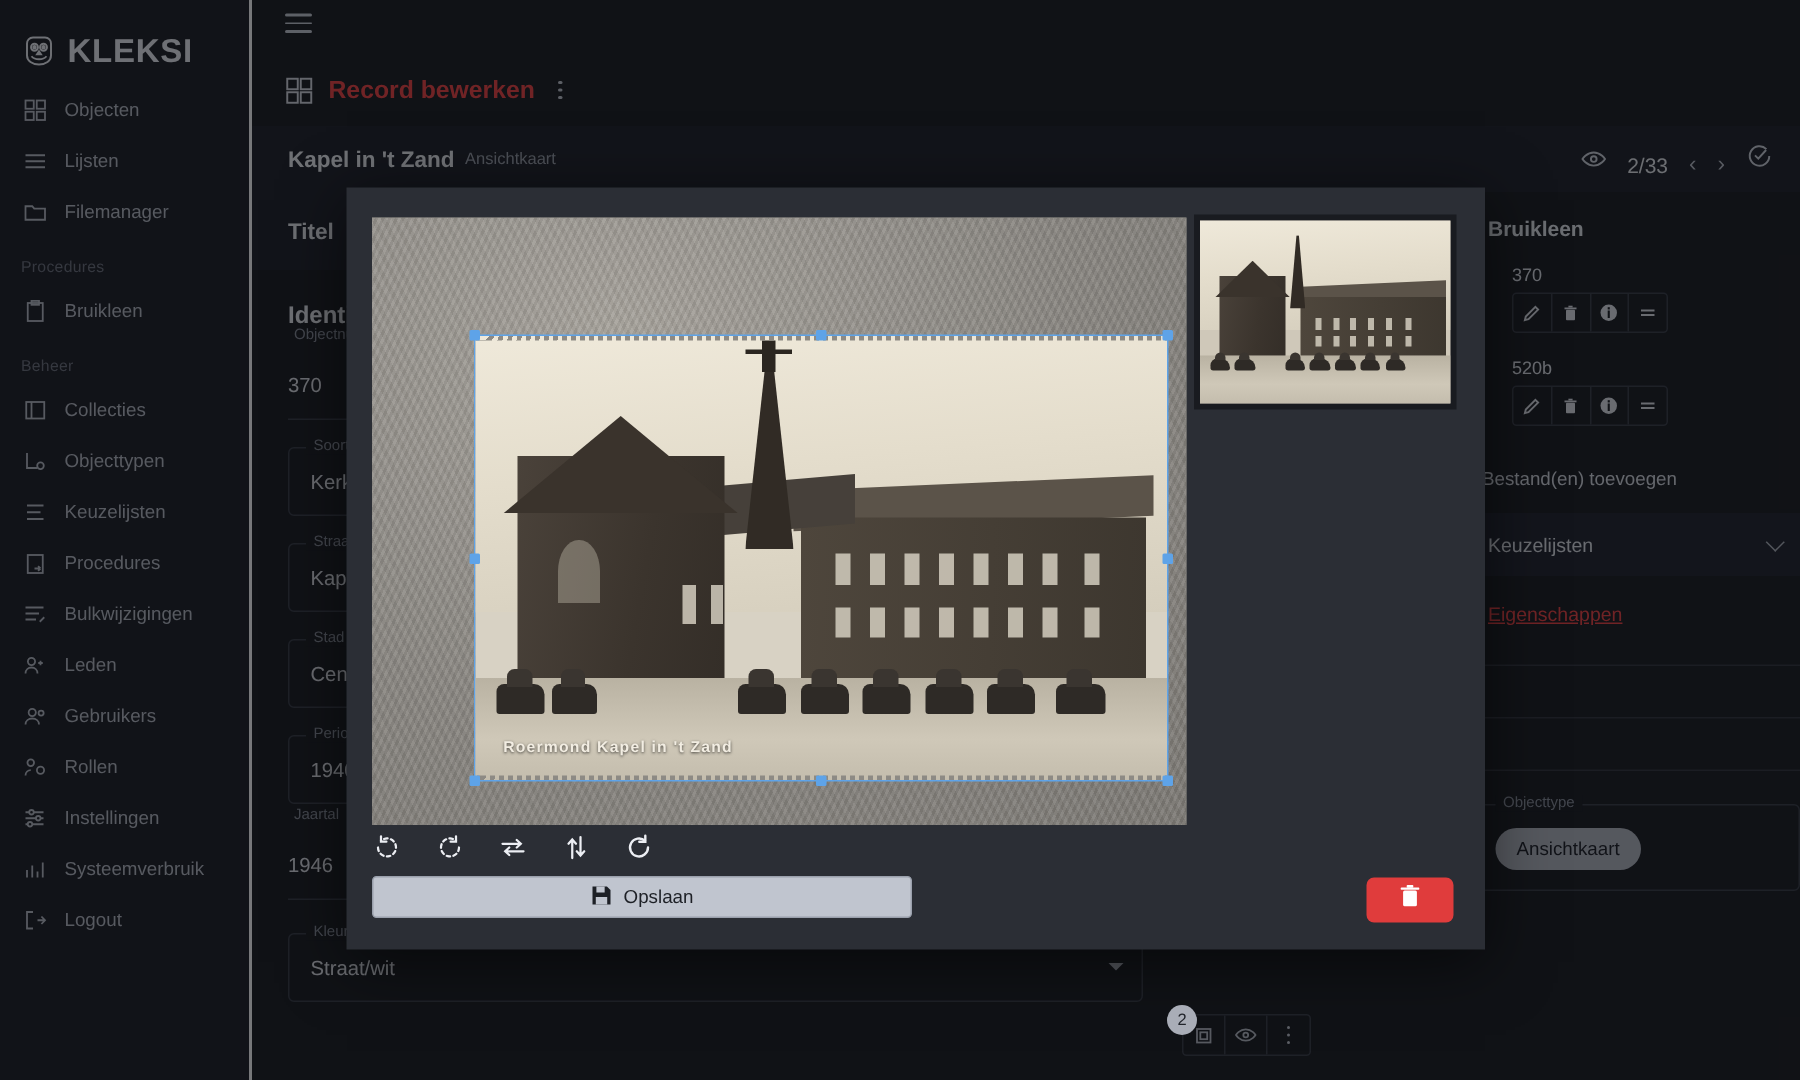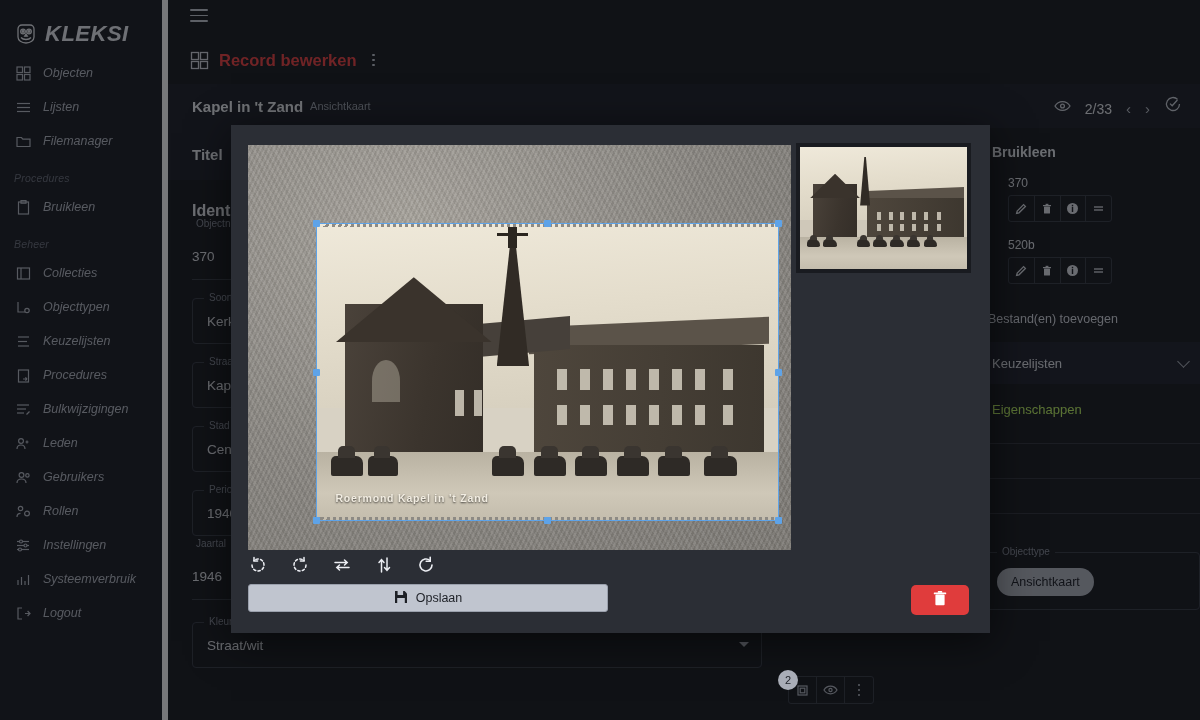--- a/index.html
+++ b/index.html
@@ -9,24 +9,23 @@
     font-family: "Liberation Sans", sans-serif;
     overflow: hidden;
   }
   #app { position: relative; width: 1200px; height: 720px; }
 
   
   #sidebar {
     position: absolute; left: 0; top: 0;
     width: 168px; height: 720px;
     background: #1d1f26;
-    border-right: 6px solid #ffffff;
+    border-right: 2px solid #ffffff;
     padding-top: 12px;
     overflow: hidden;
-    font-style: italic;
   }
   .brand {
     display: flex; align-items: center; gap: 7px;
     padding: 6px 0 6px 14px;
     height: 44px;
   }
   .brand-logo { width: 24px; height: 24px; flex: 0 0 24px; }
   .brand-name {
     font-size: 22px; font-weight: bold; letter-spacing: 0.5px;
     color: #eceef3;
@@ -150,24 +149,24 @@
   .rp-accordion {
     margin-top: 16px; height: 42px; background: #222530;
     display: flex; align-items: center; padding: 0 12px 0 6px;
     font-size: 13px; color: #dfe2e8;
   }
   .acc-chev {
     margin-left: auto; width: 9px; height: 9px;
     border-right: 1.6px solid #b0b4bd; border-bottom: 1.6px solid #b0b4bd;
     transform: rotate(45deg); margin-top: -4px;
   }
-  .rp-sub { font-size: 13px; color: #bef264; padding: 18px 0 0 6px; }
+  .rp-sub { font-size: 13px; color: #ef4444; padding: 18px 0 0 6px; text-decoration: underline; }
   .rp-line { height: 1px; background: #33363f; margin: 26px 0 0 0; }
   .rp-box {
-    margin-top: 38px; border: 1px solid #3a3e48; border-radius: 4px;
+    margin-top: 22px; border: 1px solid #3a3e48; border-radius: 4px;
     height: 58px; position: relative; padding: 15px 0 17px 10px;
   }
   .rp-box .field-label { top: -7px; left: 10px; background: #1b1d23; }
 
   
   #overlay {
     position: absolute; left: 0; top: 0; width: 1200px; height: 720px;
     background: rgba(8,9,12,0.55);
   }
   #modal {

